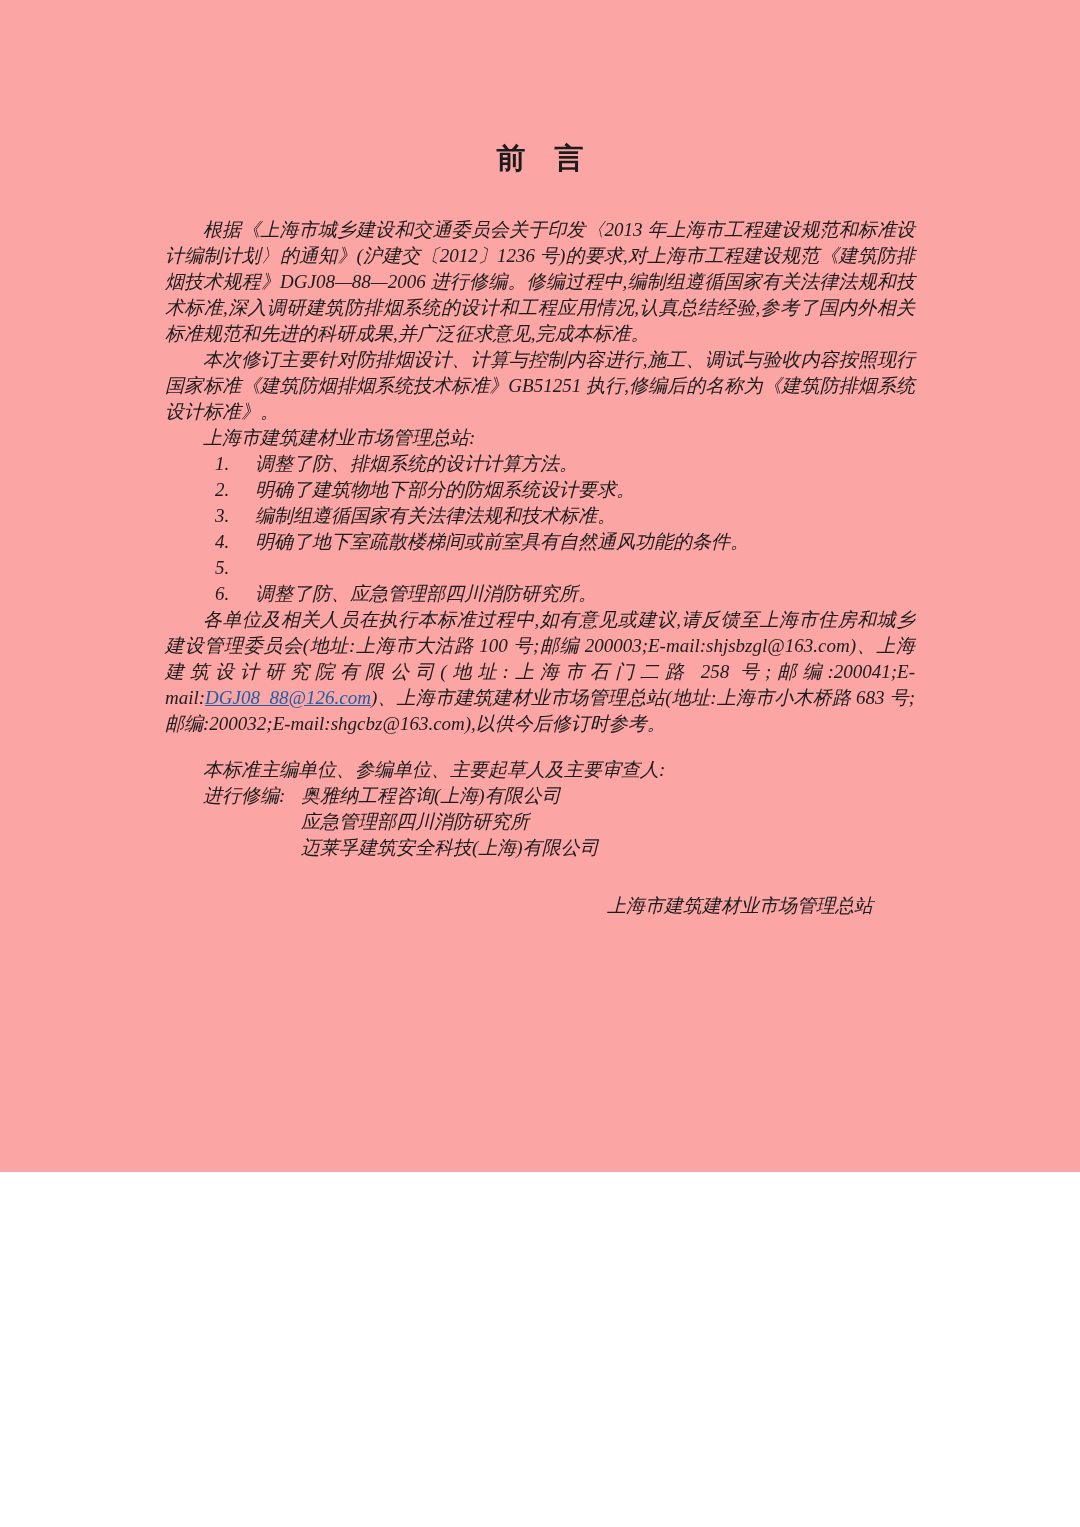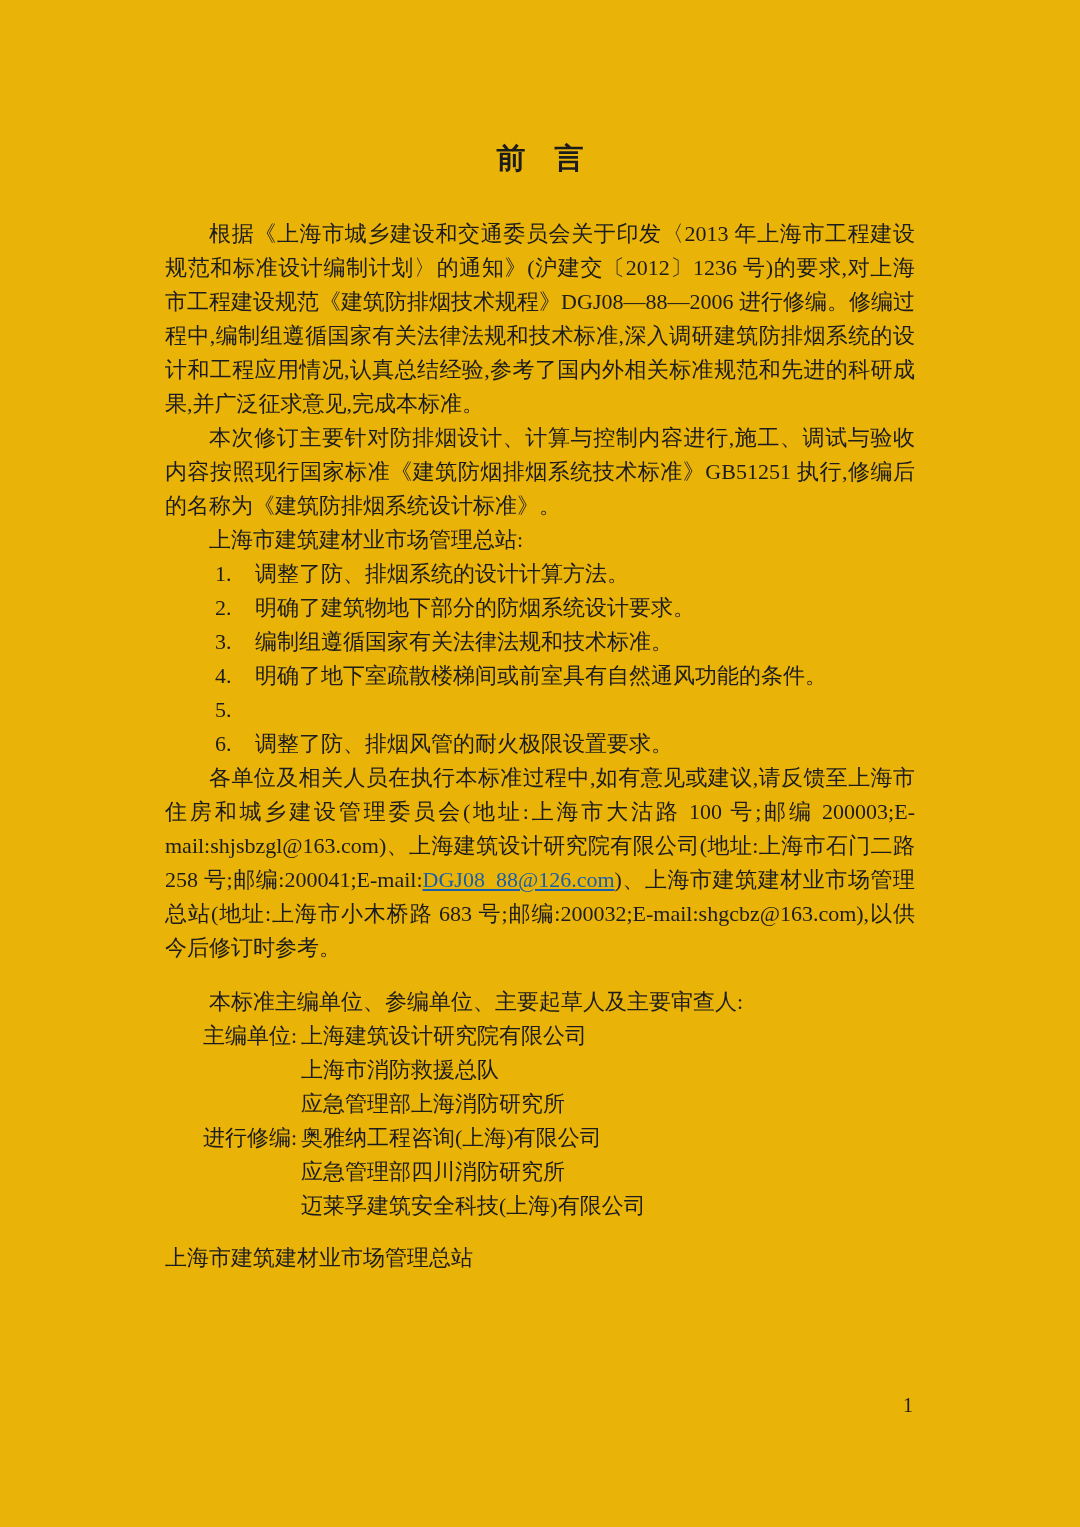--- a/index.html
+++ b/index.html
@@ -6,36 +6,37 @@
   html, body { background: #ffffff; }
   body {
     width: 1080px;
     height: 1527px;
     font-family: "Liberation Serif", "DejaVu Serif", serif;
     color: #1c1c1c;
   }
   .page {
     position: relative;
     width: 1080px;
-    height: 1527px;
-    background: #eab308;
+    height: 1172px;
+    background: #fca5a5;
     overflow: hidden;
   }
   .title {
     margin: 138px 0 39px 0;
     text-align: center;
     font-size: 29px;
     font-weight: bold;
     line-height: 40px;
   }
   .content {
     margin: 0 165px;
     width: 750px;
-    font-size: 22px;
-    line-height: 34px;
+    font-size: 19px;
+    line-height: 26px;
+    font-style: italic;
   }
   .para {
     text-indent: 2em;
     text-align: justify;
   }
   .list-intro { text-indent: 2em; }
   .list-item {
     display: flex;
     padding-left: 50px;
   }
@@ -56,22 +57,22 @@
     flex: 0 0 98px;
     white-space: nowrap;
   }
   .credit-label.tight {
     transform: scaleX(0.8);
     transform-origin: 0 50%;
   }
   .credit-lines { flex: 1; }
   .credit-line { white-space: pre-wrap; }
   .signature {
-    margin-top: 18px;
-    text-align: left;
+    margin-top: 32px;
+    text-align: right;
     padding-right: 42px;
   }
   .page-number {
     position: absolute;
     top: 1393px;
     right: 167px;
     font-size: 20px;
     line-height: 24px;
   }
 </style>
@@ -105,39 +106,31 @@
       </div>
       <div class="list-item">
         <span class="num">4.</span>
         <span>明确了地下室疏散楼梯间或前室具有自然通风功能的条件。</span>
       </div>
       <div class="list-item">
         <span class="num">5.</span>
       </div>
       <div class="list-item">
         <span class="num">6.</span>
-        <span>调整了防、排烟风管的耐火极限设置要求。</span>
+        <span>调整了防、应急管理部四川消防研究所。</span>
       </div>
     </div>
 
     <p class="para">
       <span>各单位及相关人员在执行本标准过程中,如有意见或建议,请反馈至上海市住房和城乡建设管理委员会(地址:上海市大沽路 100 号;邮编 200003;E-mail:shjsbzgl@163.com)、上海建筑设计研究院有限公司(地址:上海市石门二路 258 号;邮编:200041;E-mail:</span><a class="email-link">DGJ08_88@126.com</a><span>)、上海市建筑建材业市场管理总站(地址:上海市小木桥路 683 号;邮编:200032;E-mail:shgcbz@163.com),以供今后修订时参考。</span>
     </p>
 
     <div class="credits">
       <p class="credits-heading">本标准主编单位、参编单位、主要起草人及主要审查人:</p>
 
-      <div class="credit-row">
-        <span class="credit-label">主编单位:</span>
-        <div class="credit-lines">
-          <div class="credit-line">上海建筑设计研究院有限公司</div>
-          <div class="credit-line">上海市消防救援总队</div>
-          <div class="credit-line">应急管理部上海消防研究所</div>
-        </div>
-      </div>
 
       <div class="credit-row">
         <span class="credit-label">进行修编:</span>
         <div class="credit-lines">
           <div class="credit-line">奥雅纳工程咨询(上海)有限公司</div>
           <div class="credit-line">应急管理部四川消防研究所</div>
           <div class="credit-line">迈莱孚建筑安全科技(上海)有限公司</div>
         </div>
       </div>
 

